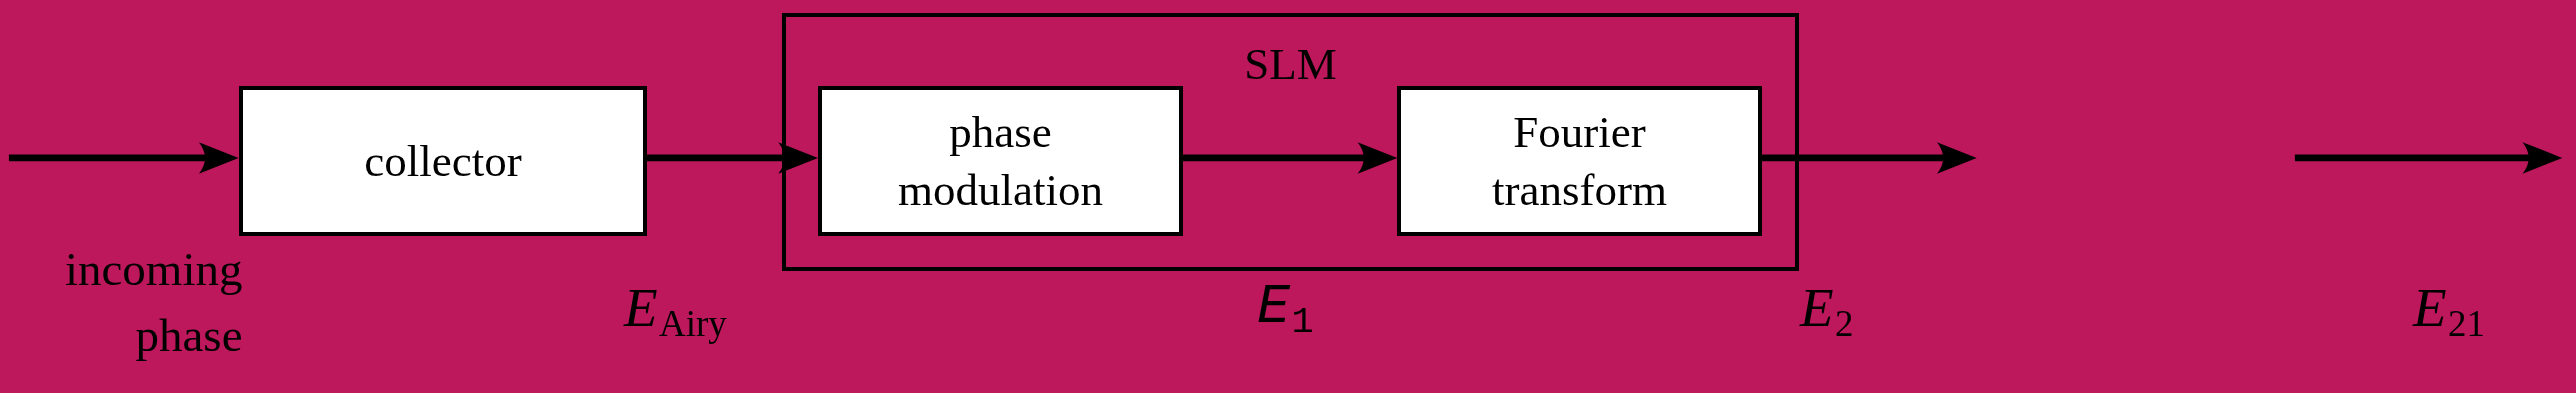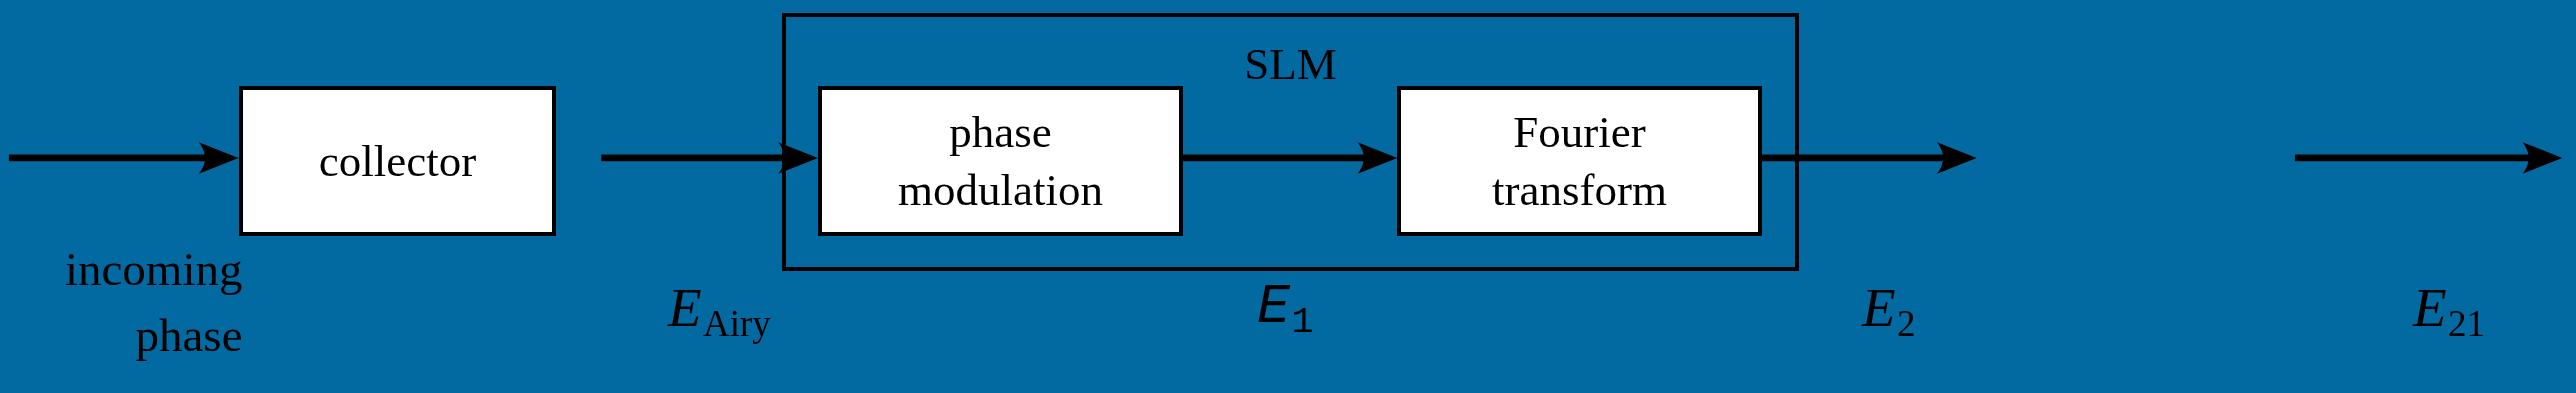--- a/index.html
+++ b/index.html
@@ -4,21 +4,21 @@
 <style>
   html, body {
     margin: 0;
     padding: 0;
     background: #ffffff;
   }
   .diagram {
     position: relative;
     width: 2576px;
     height: 394px;
-    background: #0369a1;
+    background: #be185d;
     font-family: "Liberation Serif", "DejaVu Serif", serif;
     color: #000000;
     overflow: hidden;
   }
   .arrows-layer {
     position: absolute;
     left: 0;
     top: 0;
     width: 2576px;
     height: 394px;
@@ -32,21 +32,21 @@
     display: flex;
     align-items: center;
     justify-content: center;
   }
   .box-label {
     font-size: 45px;
     line-height: 1.3;
     text-align: center;
     white-space: nowrap;
   }
-  .box-collector   { left: 239px;  top: 86px; width: 317px;  height: 150px; }
+  .box-collector   { left: 239px;  top: 86px; width: 408px;  height: 150px; }
   .box-slm         { left: 782px; top: 13px;  width: 1017px; height: 258px;
                      align-items: flex-start; background: transparent; }
   .box-phase       { left: 818px; top: 86px; width: 365px;  height: 150px; }
   .box-fourier     { left: 1397px; top: 86px; width: 365px;  height: 150px; }
   .box-collimator  { left: 1975px; top: 84px; width: 322px;  height: 150px; }
   .slm-title {
     margin-top: 25px;
     font-size: 45px;
     line-height: 1;
     text-align: center;
@@ -69,23 +69,23 @@
   .evar .base {
     font-style: italic;
   }
   .evar .sub {
     font-style: normal;
     font-size: 37px;
     position: relative;
     top: 0.28em;
     margin-left: 1.4px;
   }
-  .evar-airy { left: 668px;  }
+  .evar-airy { left: 624px;  }
   .evar-1    { left: 1257px; font-family: Liberation Mono, monospace; }
-  .evar-2    { left: 1862px; }
+  .evar-2    { left: 1800px; }
   .evar-21   { left: 2413px; }
 </style>
 </head>
 <body>
 
 <div class="diagram">
 
   <svg class="arrows-layer" viewBox="0 0 3757 574" xmlns="http://www.w3.org/2000/svg">
     <g fill="#000000" stroke="#000000">
       <line x1="13" y1="230" x2="315" y2="230" stroke-width="10"></line>

